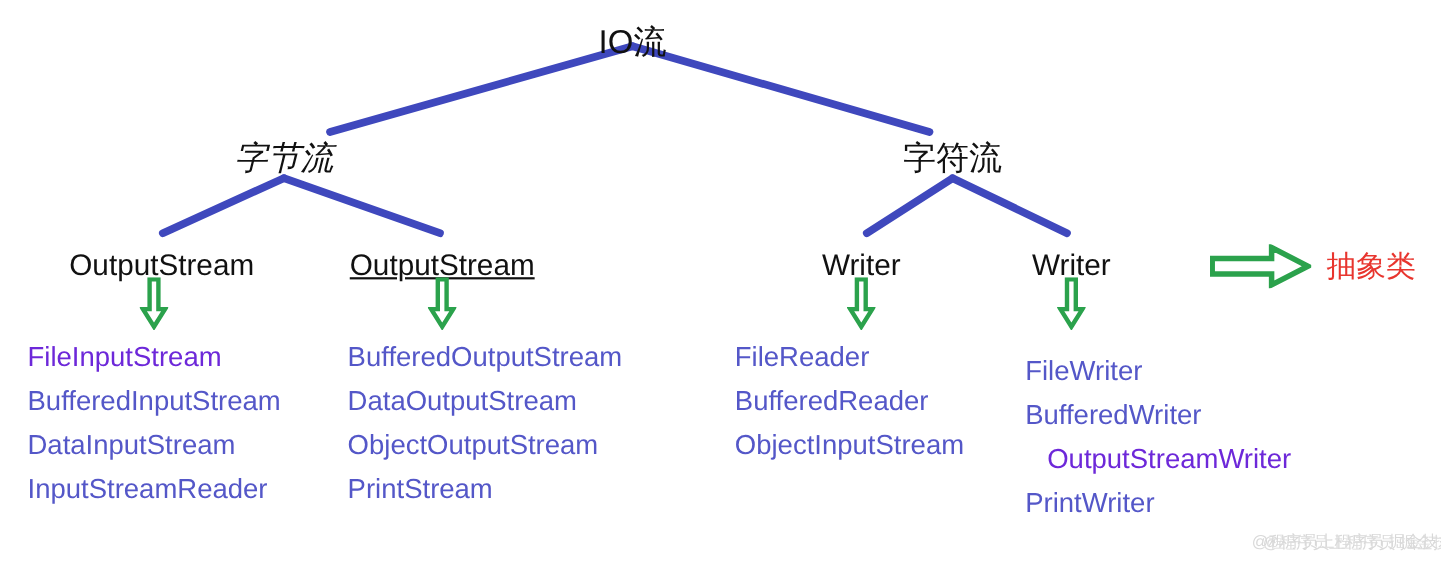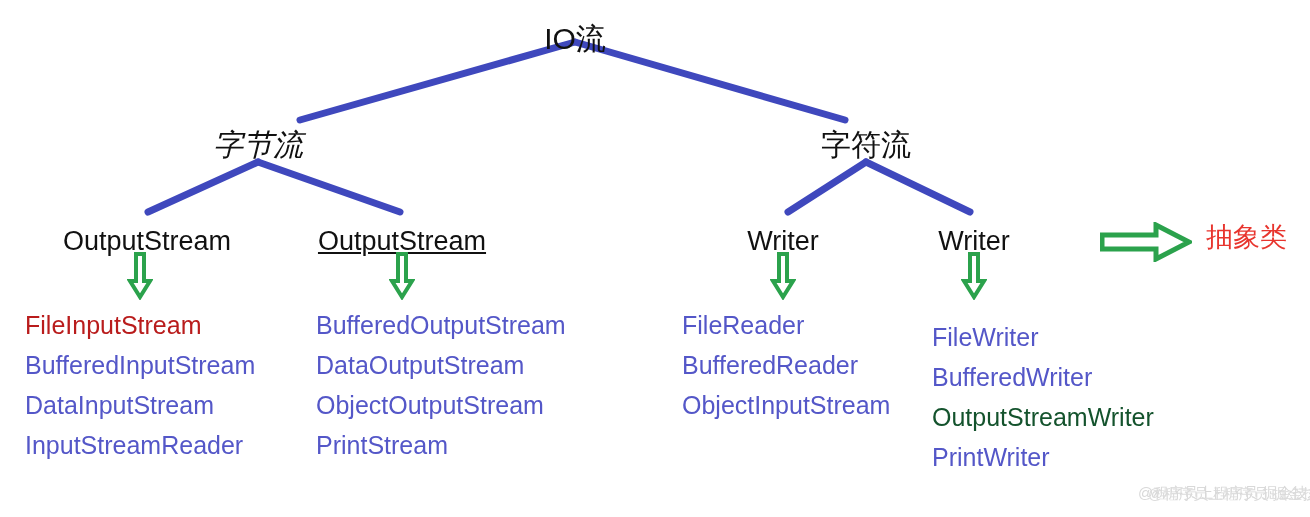--- a/index.html
+++ b/index.html
@@ -60,21 +60,21 @@
     font-size: 25px;
     line-height: 40px;
     white-space: nowrap;
     font-family: "Liberation Sans", sans-serif;
   }
   #legend {
     position: absolute;
     left: 1100px;
     top: 222px;
     display: flex;
-    align-items: flex-start;
+    align-items: center;
     gap: 14px;
   }
   #legend-arrow-icon {
     width: 92px;
     height: 40px;
   }
   #legend-text {
     color: #e8352e;
     font-size: 27px;
     line-height: 31px;
@@ -139,40 +139,40 @@
       <svg class="down-arrow" viewBox="0 0 26 48" style="left: 783px; top: 252px;">
         <path d="M9 2 L17 2 L17 29 L23 29 L13 45 L3 29 L9 29 Z" fill="none" stroke="#2ba24c" stroke-width="4" stroke-linejoin="miter"></path>
       </svg>
       <svg class="down-arrow" viewBox="0 0 26 48" style="left: 974px; top: 252px;">
         <path d="M9 2 L17 2 L17 29 L23 29 L13 45 L3 29 L9 29 Z" fill="none" stroke="#2ba24c" stroke-width="4" stroke-linejoin="miter"></path>
       </svg>
     </div>
 
   <div id="columns-layer">
       <div class="class-column" style="left: 25px; top: 305px;">
-        <div class="class-item" style="color: #b91c1c;">FileInputStream</div>
+        <div class="class-item" style="color: #6d28d9;">FileInputStream</div>
         <div class="class-item" style="color: rgb(84, 87, 200);">BufferedInputStream</div>
         <div class="class-item" style="color: rgb(84, 87, 200);">DataInputStream</div>
         <div class="class-item" style="color: rgb(84, 87, 200);">InputStreamReader</div>
       </div>
       <div class="class-column" style="left: 316px; top: 305px;">
         <div class="class-item" style="color: rgb(84, 87, 200);">BufferedOutputStream</div>
         <div class="class-item" style="color: rgb(84, 87, 200);">DataOutputStream</div>
         <div class="class-item" style="color: rgb(84, 87, 200);">ObjectOutputStream</div>
         <div class="class-item" style="color: rgb(84, 87, 200);">PrintStream</div>
       </div>
-      <div class="class-column" style="left: 682px; top: 305px; justify-content: flex-end;">
+      <div class="class-column" style="left: 668px; top: 305px; justify-content: flex-end;">
         <div class="class-item" style="color: rgb(84, 87, 200);">FileReader</div>
         <div class="class-item" style="color: rgb(84, 87, 200);">BufferedReader</div>
         <div class="class-item" style="color: rgb(84, 87, 200);">ObjectInputStream</div>
       </div>
       <div class="class-column" style="left: 932px; top: 305px;">
         <div class="class-item" style="color: rgb(84, 87, 200); margin-top: 12px;">FileWriter</div>
         <div class="class-item" style="color: rgb(84, 87, 200);">BufferedWriter</div>
-        <div class="class-item" style="color: #14532d;">OutputStreamWriter</div>
+        <div class="class-item" style="color: #6d28d9; margin-left: 20px;">OutputStreamWriter</div>
         <div class="class-item" style="color: rgb(84, 87, 200);">PrintWriter</div>
       </div>
     </div>
 
   <div id="legend">
     <svg id="legend-arrow-icon" viewBox="0 0 92 40" xmlns="http://www.w3.org/2000/svg">
       <path d="M2 13 L56 13 L56 3 L89 20 L56 37 L56 27 L2 27 Z" fill="none" stroke="#2ba24c" stroke-width="5" stroke-linejoin="miter"></path>
     </svg>
     <span id="legend-text">抽象类</span>
   </div>

